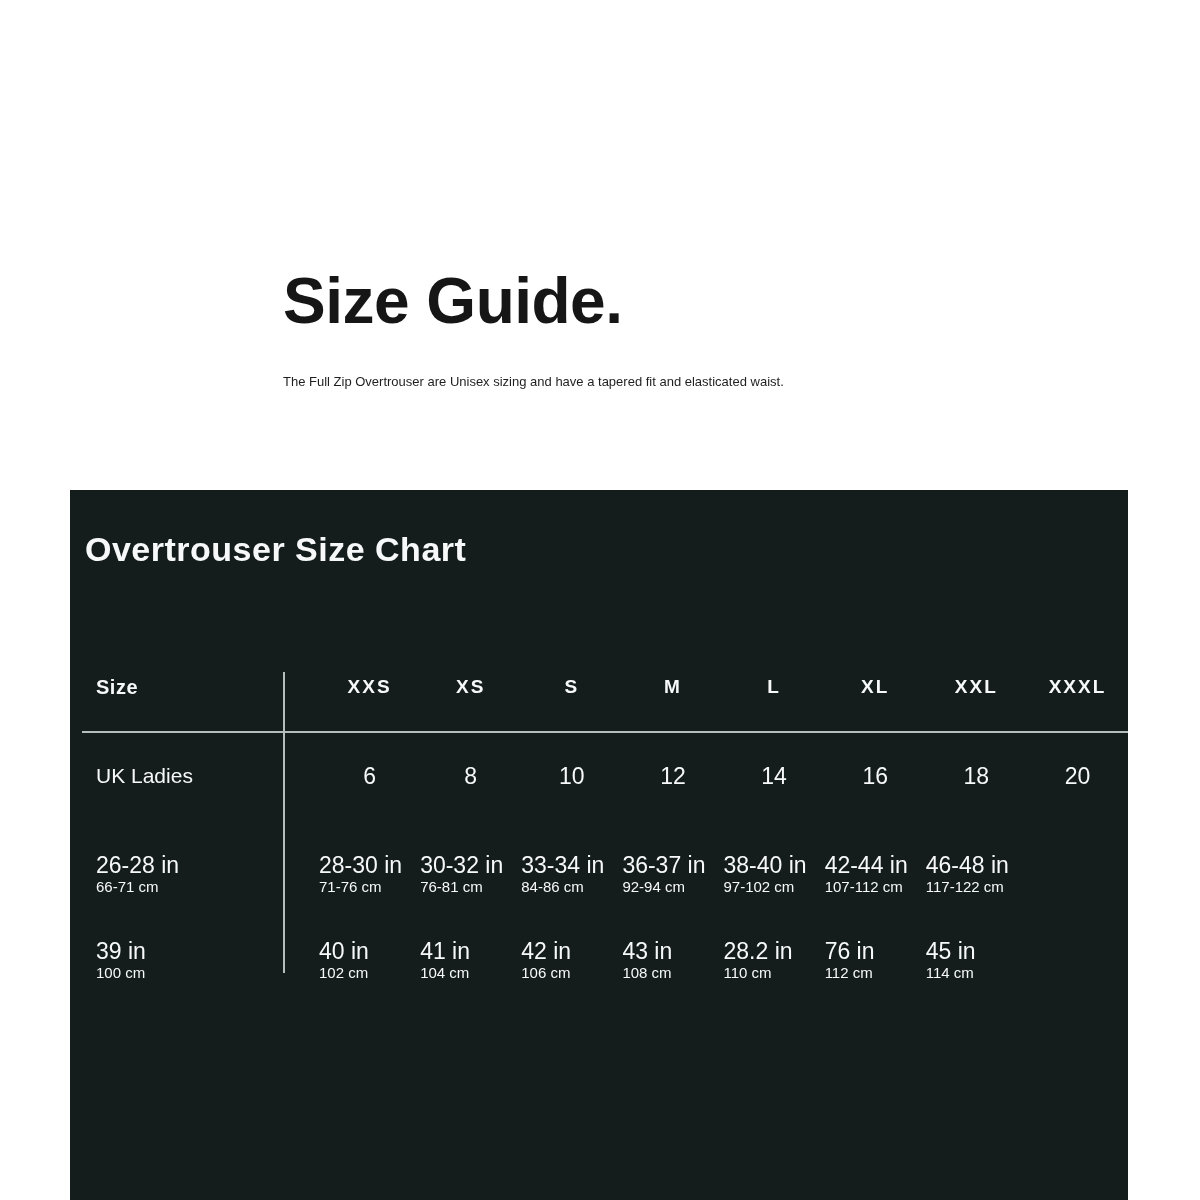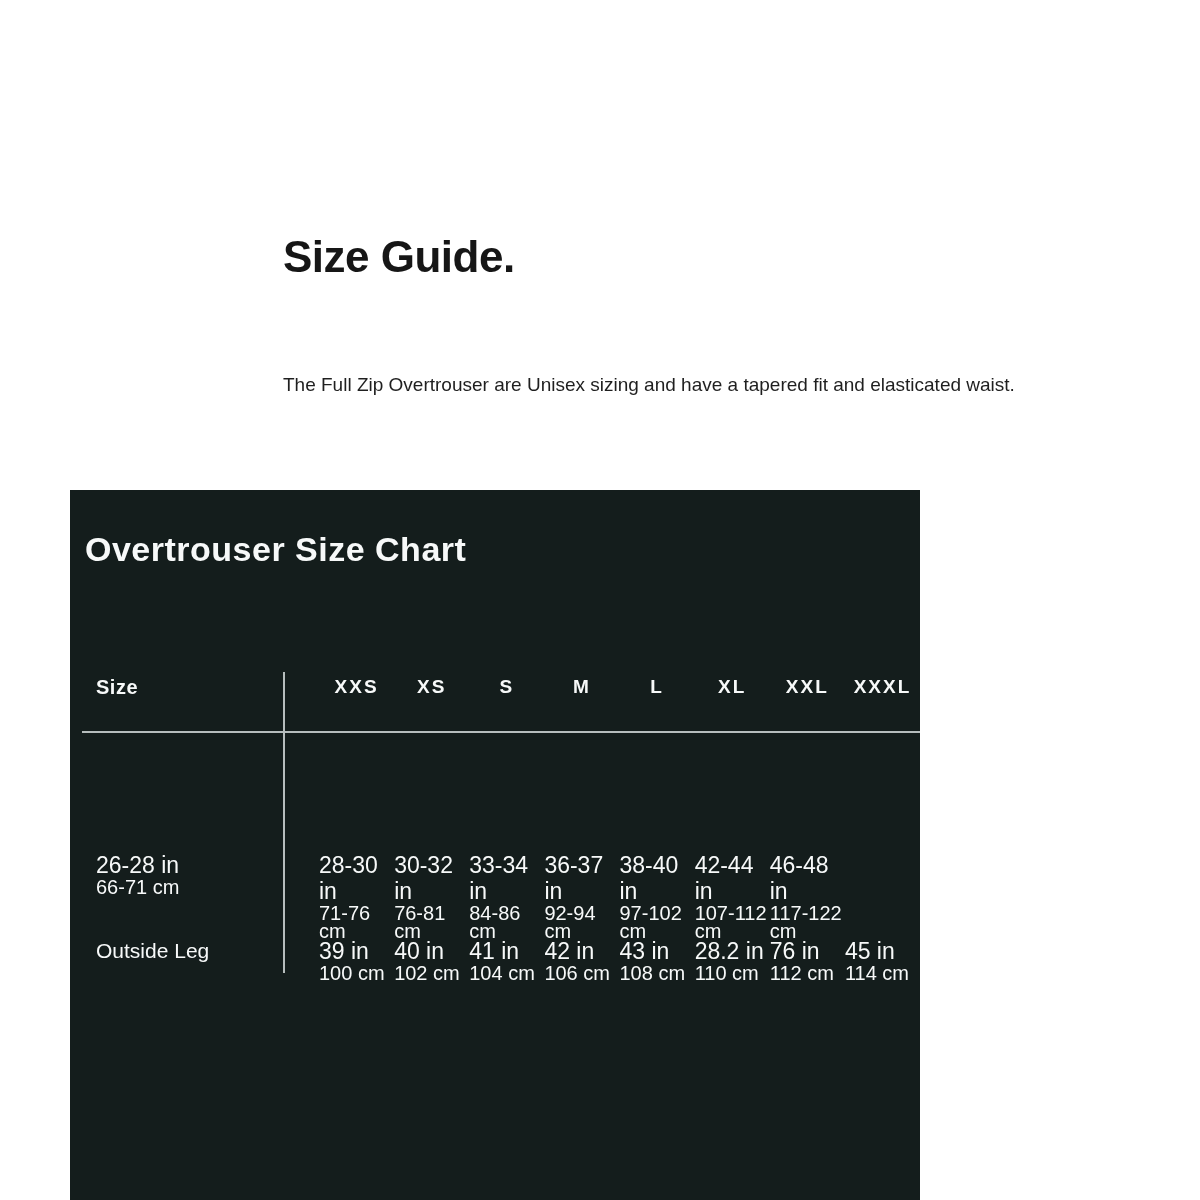--- a/index.html
+++ b/index.html
@@ -7,36 +7,36 @@
   body {
     width: 1200px; height: 1200px;
     background: #ffffff;
     font-family: "Liberation Sans", sans-serif;
     position: relative;
     overflow: hidden;
   }
 
   
   .page-title {
-    position: absolute; left: 283px; top: 232px;
+    position: absolute; left: 283px; top: 264px;
     margin: 0;
-    font-size: 44px; font-weight: 800; letter-spacing: -0.5px;
+    font-size: 64px; font-weight: 800; letter-spacing: -0.5px;
     color: var(--heading, #161616);
   }
   .page-subtitle {
     position: absolute; left: 283px; top: 374px;
     margin: 0;
-    font-size: 19px; font-weight: 400;
+    font-size: 13px; font-weight: 400;
     color: #1f1f1f;
   }
 
   
   .panel {
     position: absolute; left: 70px; top: 490px;
-    width: 850px; height: 710px;
+    width: 1058px; height: 710px;
     background: var(--panel-bg, #141d1c);
     color: var(--text, #f7f9f9);
   }
   .panel-title {
     position: absolute; left: 15px; top: 40px;
     margin: 0;
     font-size: 34px; font-weight: 700; letter-spacing: 0.5px;
   }
 
   .vline {
@@ -62,21 +62,21 @@
   .row-ukladies { top: 270px; height: 32px; align-items: center; }
   .row-label { font-size: 21px; font-weight: 400; }
   .cell-single { text-align: center; font-size: 23px; }
 
   .row-2 { align-items: start; }
   .row-waist { top: 362px; }
   .row-outsideleg { top: 448px; }
   .row-2 .row-label { line-height: 26px; }
   .cell { text-align: left; }
   .cell .in { font-size: 23px; line-height: 26px; }
-  .cell .cm { font-size: 20px; line-height: 18px; color: var(--text, #f7f9f9); }
+  .cell .cm { font-size: 15px; line-height: 18px; color: var(--text, #f7f9f9); }
 </style>
 </head>
 <body>
 
 <main>
 
   <h1 class="page-title">Size Guide.</h1>
   <p class="page-subtitle">The Full Zip Overtrouser are Unisex sizing and have a tapered fit and elasticated waist.</p>
 
   <section class="panel">
@@ -90,20 +90,31 @@
       <div class="col-h">XXS</div>
       <div class="col-h">XS</div>
       <div class="col-h">S</div>
       <div class="col-h">M</div>
       <div class="col-h">L</div>
       <div class="col-h">XL</div>
       <div class="col-h">XXL</div>
       <div class="col-h">XXXL</div>
     </div>
 
+    <div class="row row-ukladies">
+      <div class="row-label">UK Ladies</div>
+      <div class="cell-single">6</div>
+      <div class="cell-single">8</div>
+      <div class="cell-single">10</div>
+      <div class="cell-single">12</div>
+      <div class="cell-single">14</div>
+      <div class="cell-single">16</div>
+      <div class="cell-single">18</div>
+      <div class="cell-single">20</div>
+    </div>
 
     <div class="row row-2 row-waist">
       <div class="cell">
         <div class="in">26-28 in</div>
         <div class="cm">66-71 cm</div>
       </div>
       <div class="cell">
         <div class="in">28-30 in</div>
         <div class="cm">71-76 cm</div>
       </div>
@@ -127,21 +138,20 @@
         <div class="in">42-44 in</div>
         <div class="cm">107-112 cm</div>
       </div>
       <div class="cell">
         <div class="in">46-48 in</div>
         <div class="cm">117-122 cm</div>
       </div>
     </div>
 
     <div class="row row-2 row-outsideleg">
-      <div class="row-label">Outside Leg</div>
       <div class="cell">
         <div class="in">39 in</div>
         <div class="cm">100 cm</div>
       </div>
       <div class="cell">
         <div class="in">40 in</div>
         <div class="cm">102 cm</div>
       </div>
       <div class="cell">
         <div class="in">41 in</div>

